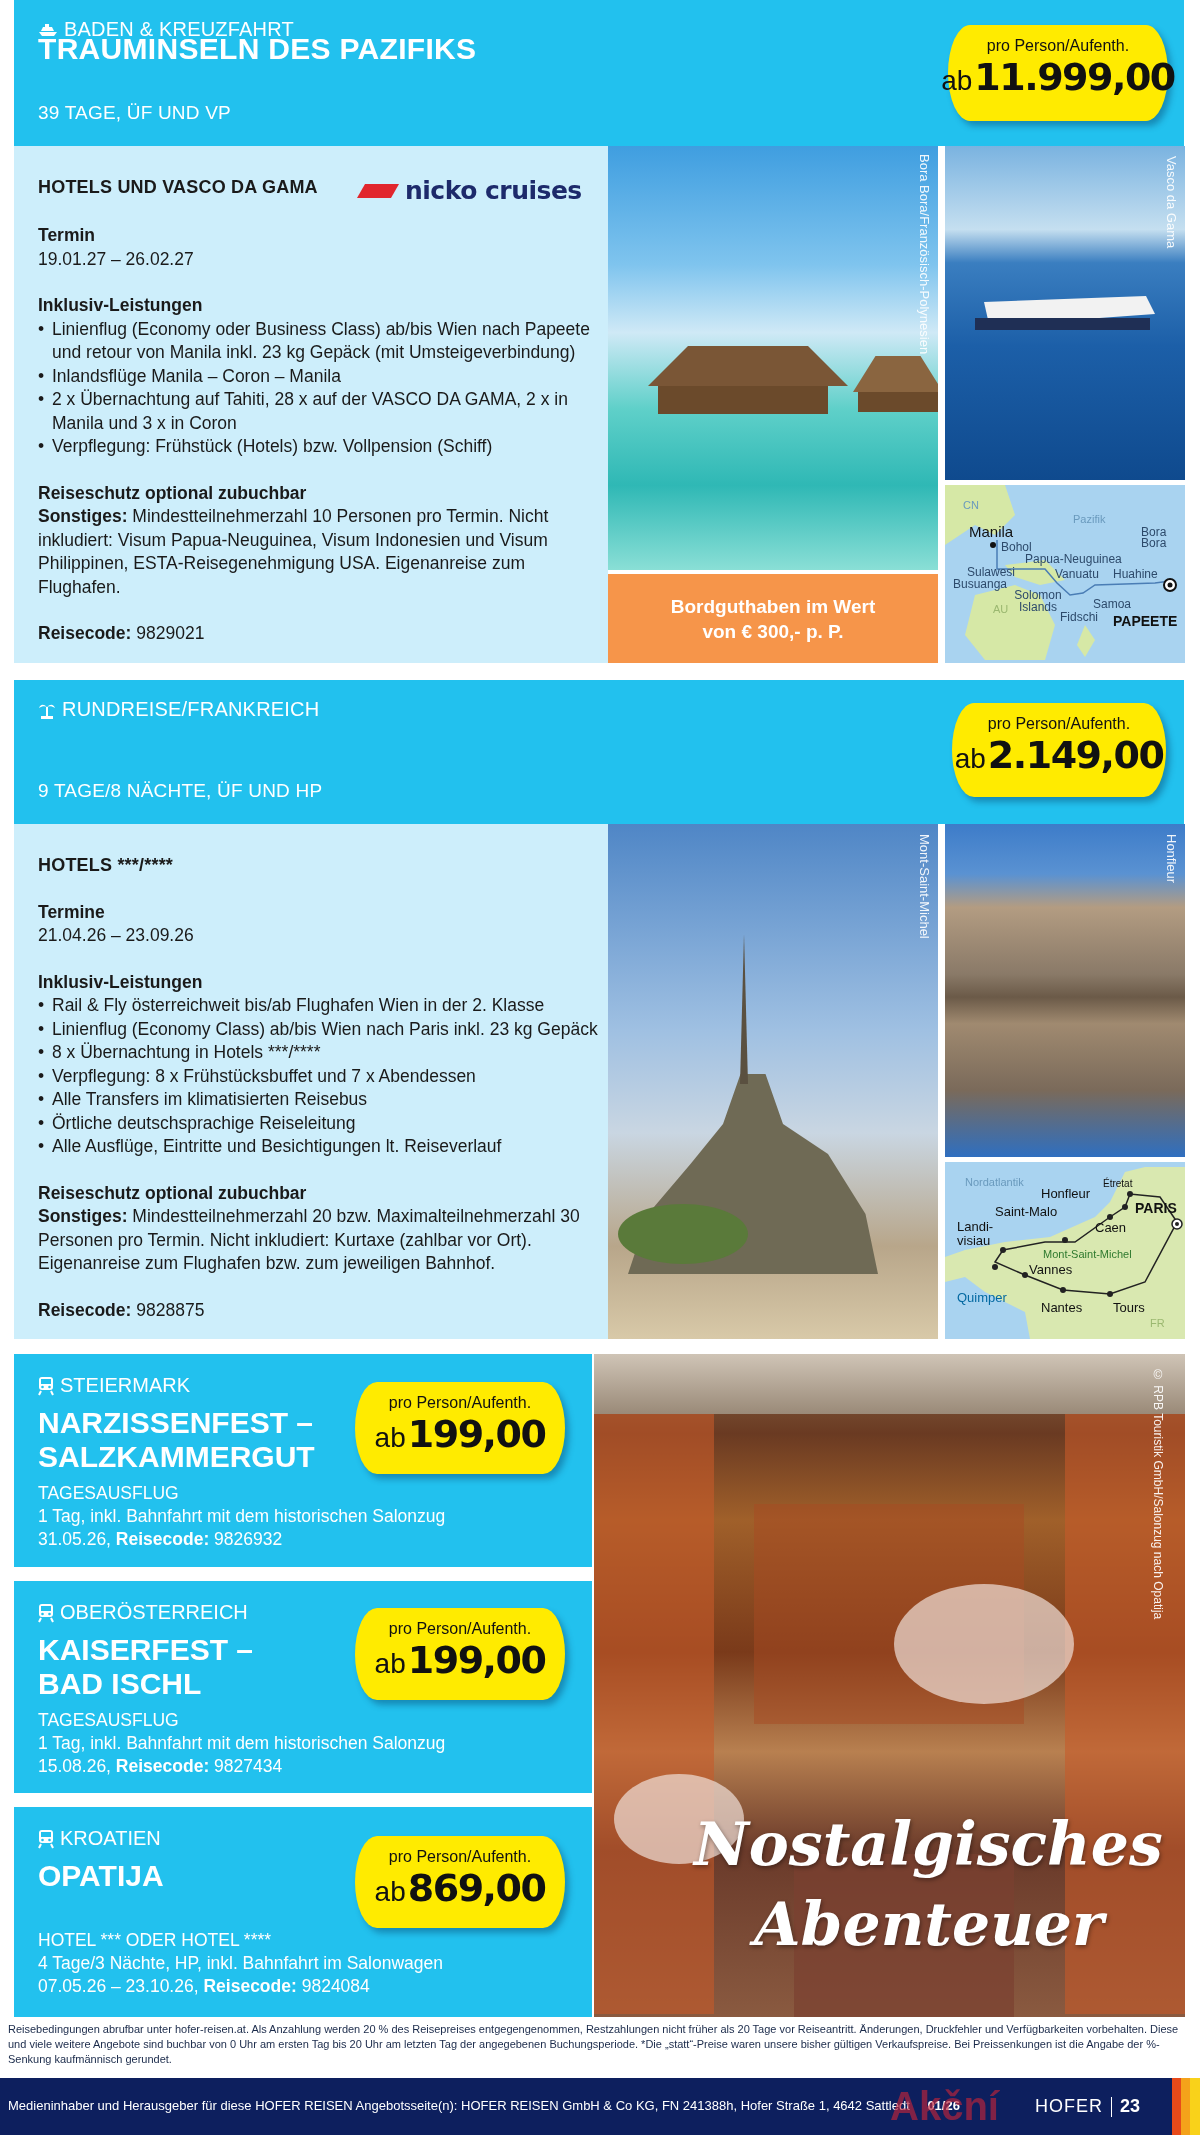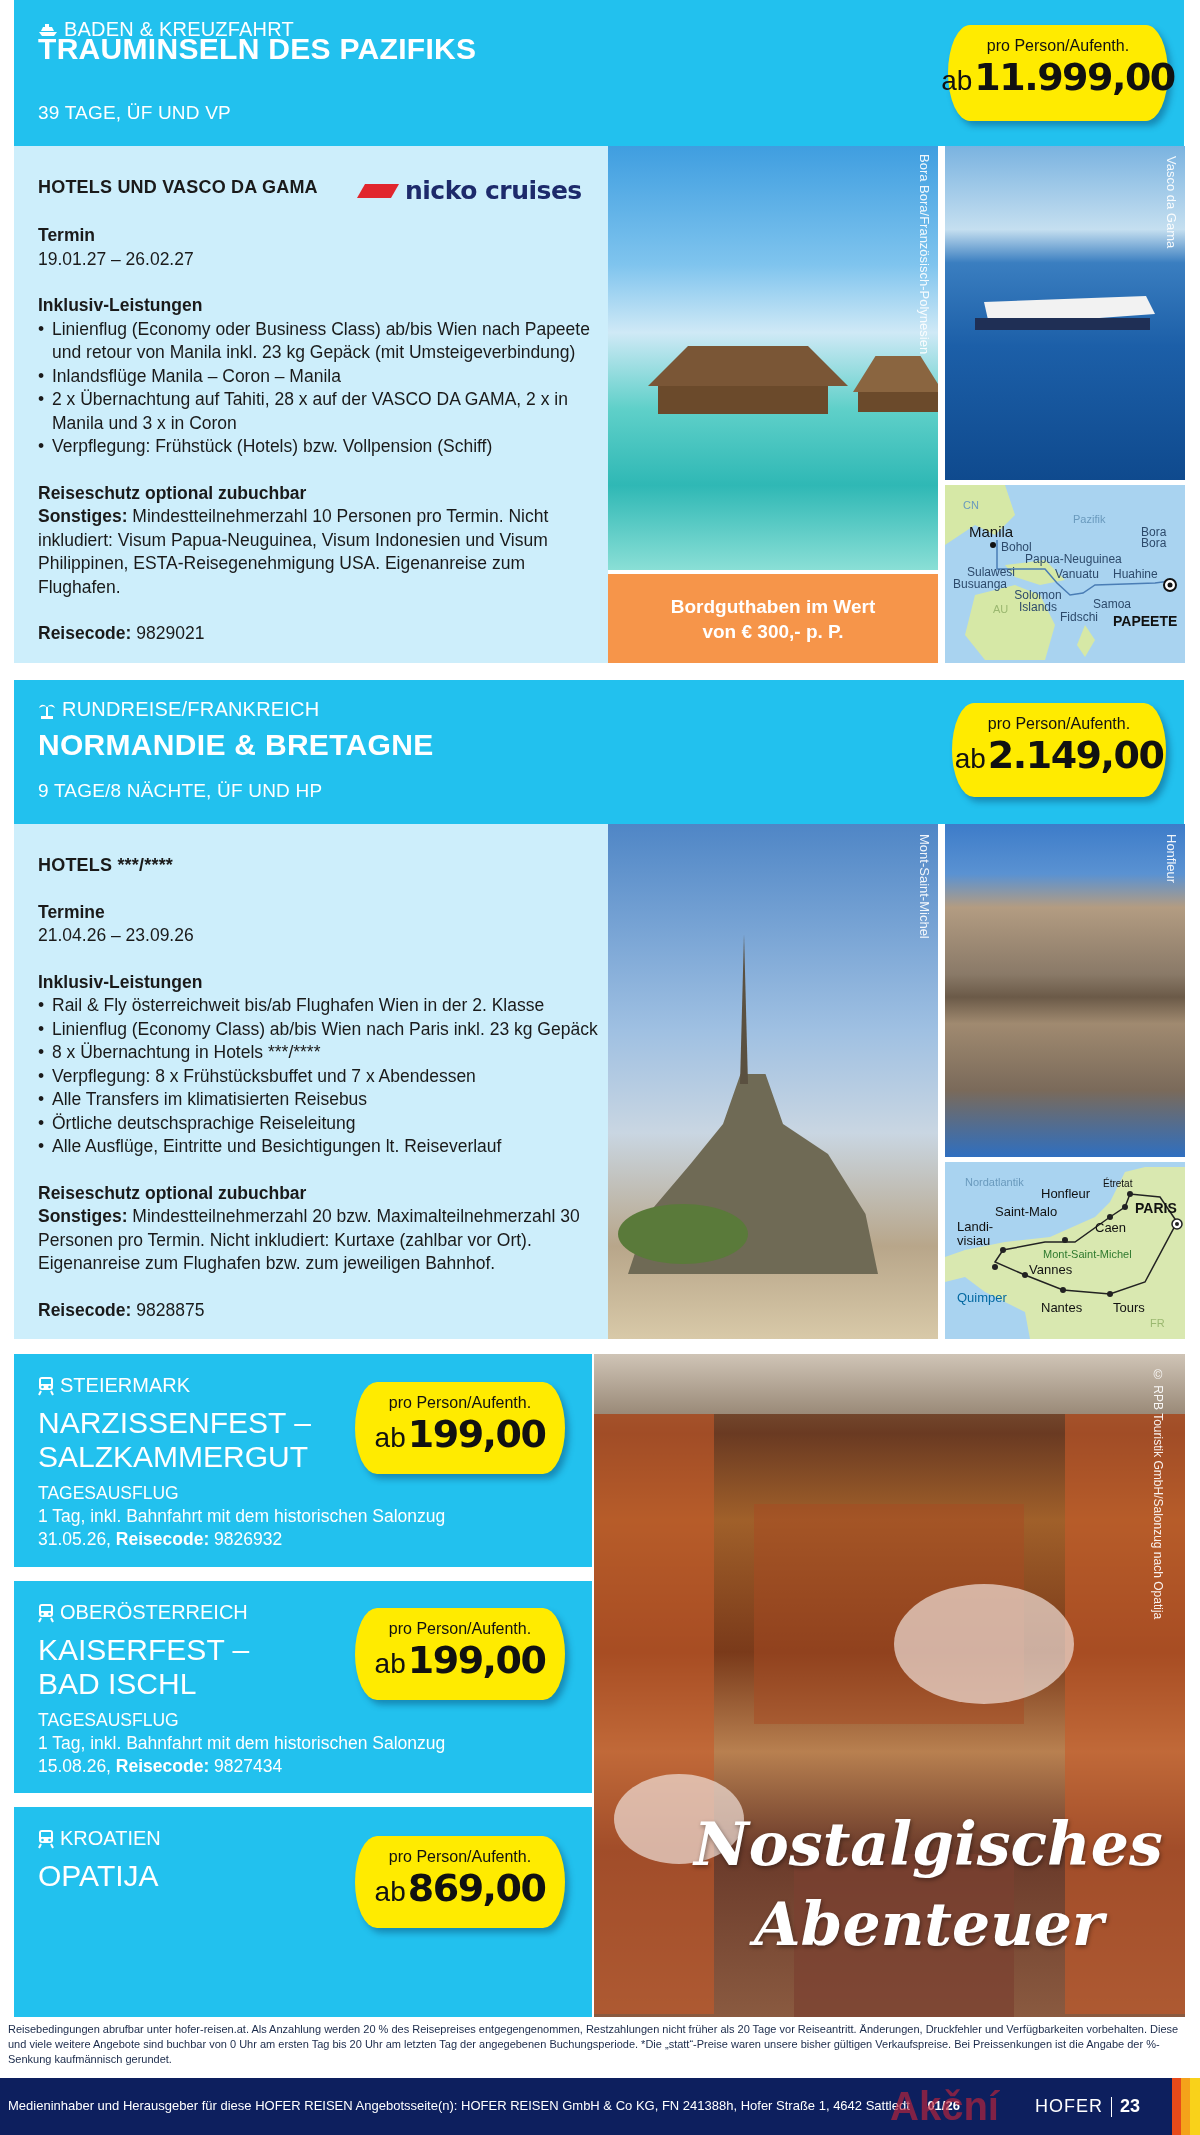--- a/index.html
+++ b/index.html
@@ -39,21 +39,21 @@
   .map .lbl.big { font-size: 15px; color: #111; }
   .map .lbl.bold { font-weight: bold; font-size: 14px; color: #111; }
   .map .lbl.faint { color: #6a9abd; font-size: 11px; }
   .map .lbl.green { color: #2f7a2f; font-size: 11px; }
 
   .promo { position: absolute; background: #f6954a; color: #fff; font-weight: bold; font-size: 19px; text-align: center; line-height: 25px; display: flex; align-items: center; justify-content: center; }
 
   
   .offer { position: absolute; left: 14px; width: 578px; background: #22c1ee; color: #fff; }
   .offer .cat { position: absolute; left: 24px; top: 20px; font-size: 20px; display: flex; align-items: center; gap: 6px; }
-  .offer .title { position: absolute; left: 24px; font-size: 30px; font-weight: normal; line-height: 34px; }
+  .offer .title { position: absolute; left: 24px; font-size: 30px; font-weight: bold; line-height: 34px; }
   .offer .desc { position: absolute; left: 24px; font-size: 17.5px; line-height: 23px; }
 
   .footer-note { position: absolute; left: 8px; top: 2022px; width: 1185px; font-size: 11px; line-height: 15px; color: #1a2a4a; }
   .footer-bar { position: absolute; left: 0; top: 2078px; width: 1200px; height: 57px; background: #0d1f5e; color: #fff; }
 </style>
 </head>
 <body>
 
 <div class="band" style="top:0; height:146px;">
   <div class="cat" style="top:18px;">
@@ -152,21 +152,20 @@
 
 <div class="band" style="top:680px; height:144px;">
   <div class="cat" style="top:18px;">
     <svg width="18" height="18" viewBox="0 0 18 18">
         <path d="M9 6 L9 17" stroke="#fff" stroke-width="2"></path>
         <path d="M9 6 C5 2 2 4 1 7 C4 5 7 5 9 6 C11 5 14 5 17 7 C16 4 13 2 9 6 Z" fill="#fff"></path>
         <rect x="3" y="15" width="12" height="3" fill="#fff"></rect>
       </svg>
     <span>RUNDREISE/FRANKREICH</span>
   </div>
-  <div class="title" style="top:48px;">NORMANDIE &amp; BRETAGNE</div>
   <div class="sub" style="top:100px;">9 TAGE/8 NÄCHTE, ÜF UND HP</div>
 </div>
 
 <div class="tag" style="left:952px; top:703px; width:214px; height:94px; padding-top:12px;">
   <span class="per">pro Person/Aufenth.</span>
   <div class="price">
     <span class="ab">ab</span>
     <span class="amt" style="font-size:38px;">2.149,00</span>
   </div>
 </div>
@@ -304,20 +303,25 @@
         <rect x="3" y="3" width="10" height="5" fill="#22c1ee"></rect>
         <circle cx="4.5" cy="11" r="1.3" fill="#22c1ee"></circle>
         <circle cx="11.5" cy="11" r="1.3" fill="#22c1ee"></circle>
         <path d="M3 15 L1 19 M13 15 L15 19" stroke="#fff" stroke-width="2"></path>
       </svg>
     <span>KROATIEN</span>
   </div>
   <div class="title" style="top:52px;">
     <div>OPATIJA</div>
   </div>
+  <div class="desc" style="top:122px;">
+    <div>HOTEL *** ODER HOTEL ****</div>
+    <div>4 Tage/3 Nächte, HP, inkl. Bahnfahrt im Salonwagen</div>
+    <div><span>07.05.26 – 23.10.26,</span> <span class="b">Reisecode:</span> <span>9824084</span></div>
+  </div>
 </div>
 <div class="tag" style="left:355px; top:1836px; width:210px; height:92px; padding-top:12px;">
   <span class="per">pro Person/Aufenth.</span>
   <div class="price">
       <span class="ab">ab</span>
       <span class="amt" style="font-size:38px;">869,00</span>
     </div>
 </div>
 
 <div class="photo" style="left:594px; top:1354px; width:591px; height:663px; background:linear-gradient(180deg,#8a6a4a 0%,#6a3a22 12%,#a0602a 25%,#7a3a1a 45%,#b88050 60%,#6a3a2a 75%,#8a5a40 100%);">

